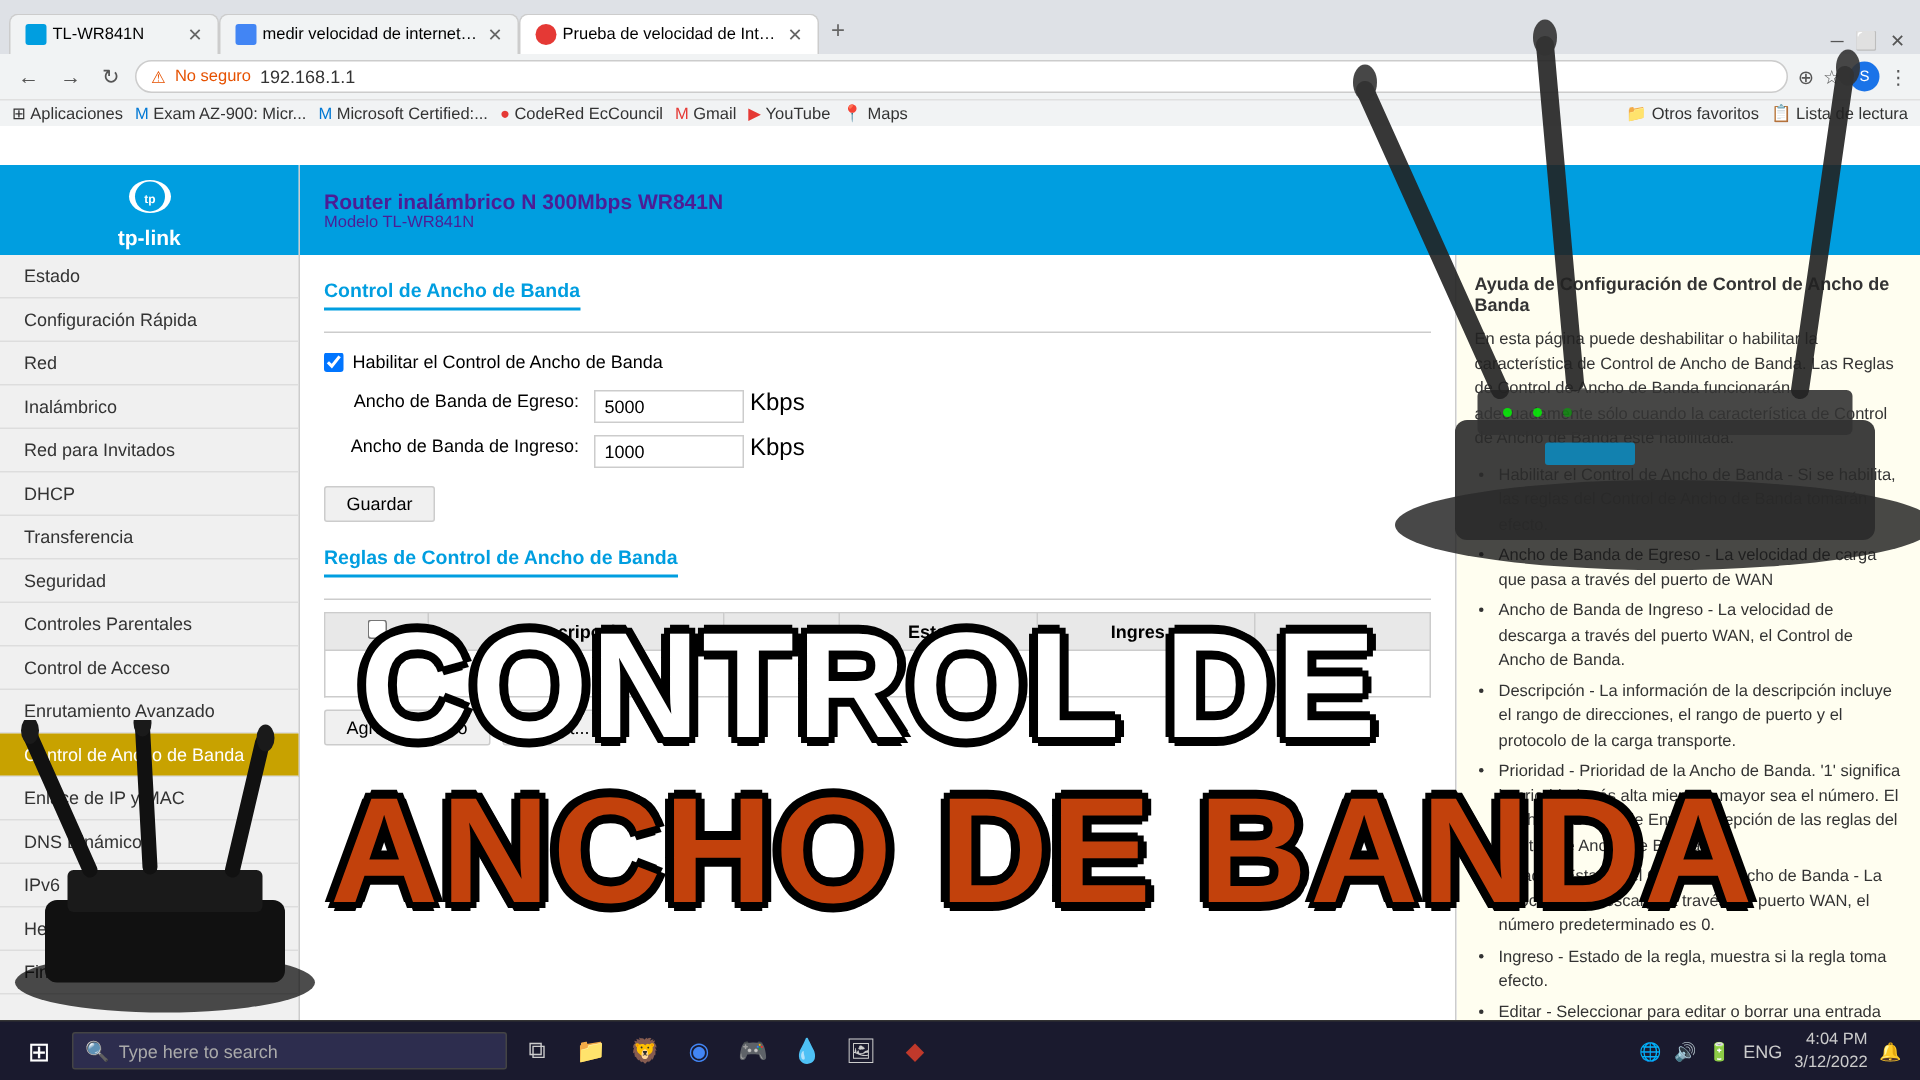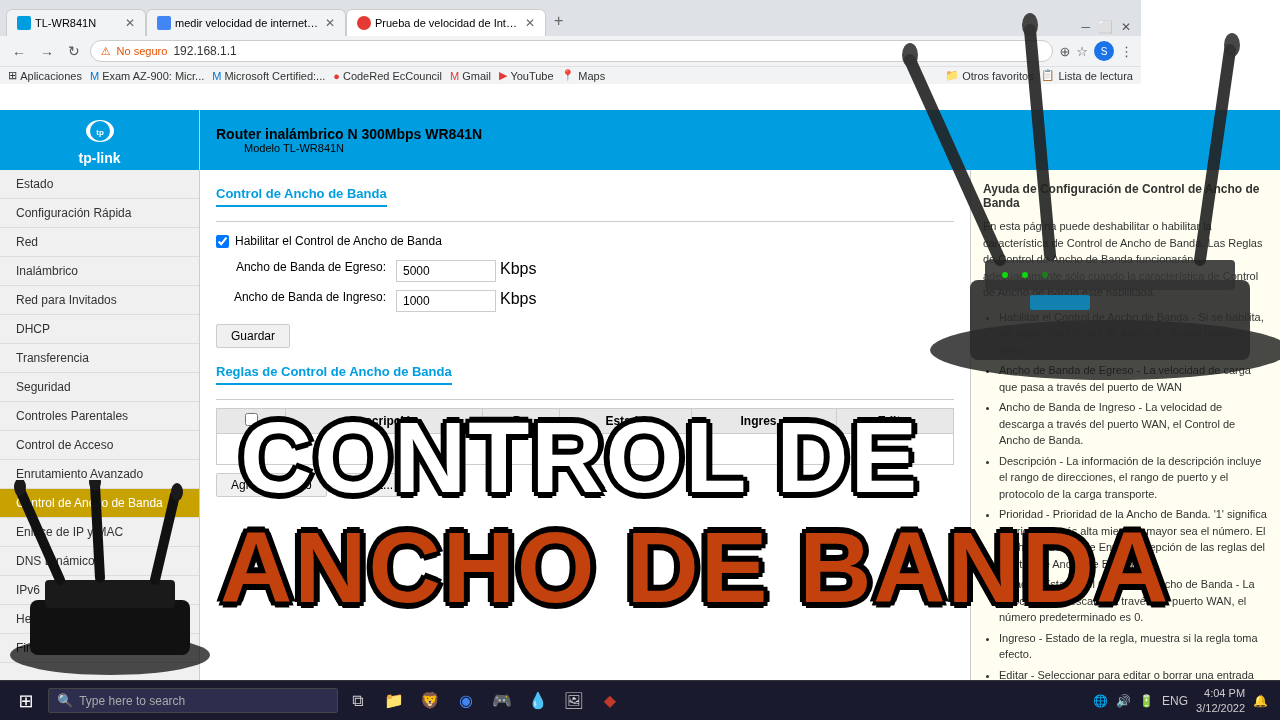--- a/index.html
+++ b/index.html
@@ -23,23 +23,23 @@
     
     .router-ui { display: flex; height: calc(720px - 110px); }
 
     
     .sidebar { width: 200px; background: #f0f0f0; border-right: 1px solid #ccc; flex-shrink: 0; }
     .sidebar-header { background: #009ee0; padding: 10px; display: flex; align-items: center; gap: 8px; height: 60px; flex-direction: column; }
     .logo-icon { width: 28px; height: 28px; background: white; border-radius: 50%; display: flex; align-items: center; justify-content: center; color: #009ee0; font-weight: bold; font-size: 10px; }
     .sidebar-menu { list-style: none; }
     .sidebar-menu li { padding: 7px 16px; cursor: pointer; border-bottom: 1px solid #ddd; color: #333; font-size: 12px; }
     .sidebar-menu li.active { background: #c8a200; color: white; }
-    .main-header { background: #009ee0; color: #000000; padding: 10px 16px; height: 60px; display: flex; flex-direction: column; justify-content: center; }
+    .main-header { background: #009ee0; color: #4c1d95; padding: 10px 16px; height: 60px; display: flex; flex-direction: column; justify-content: center; }
     .main-header h2 { font-size: 14px; font-weight: bold; }
-    .main-header p { font-size: 11px; margin-left: 28px; }
+    .main-header p { font-size: 11px; }
 
     .content-area { padding: 16px; }
     .section-title { color: #009ee0; font-size: 13px; font-weight: bold; border-bottom: 2px solid #009ee0; padding-bottom: 4px; margin-bottom: 12px; display: inline-block; }
 
     .form-row { display: flex; align-items: flex-start; margin-bottom: 8px; }
     .form-label { width: 180px; text-align: right; padding-right: 10px; font-size: 12px; }
     .form-input { padding: 3px 6px; border: 1px solid #ccc; font-size: 12px; width: 100px; }
     .form-unit { margin-left: 4px; font-size: 16px; }
 
     .checkbox-row { display: flex; align-items: center; gap: 6px; margin-bottom: 12px; font-size: 12px; }
@@ -77,21 +77,21 @@
     .search-icon { color: #999; font-size: 13px; }
     .search-text { color: #aaa; font-size: 12px; }
     .taskbar-icon { width: 32px; height: 32px; display: flex; align-items: center; justify-content: center; cursor: pointer; font-size: 16px; color: #ccc; }
     .taskbar-spacer { flex: 1; }
     .taskbar-tray { display: flex; align-items: center; gap: 8px; padding-right: 4px; }
     .tray-icon { font-size: 12px; color: #ccc; cursor: pointer; }
     .tray-time { color: #ccc; font-size: 11px; text-align: right; }
     .tray-time div { line-height: 1.3; }
 
     .page-wrapper { position: relative; width: 1280px; height: 720px; overflow: hidden; }
-    .browser-wrapper { position: absolute; top: 0; left: 0; width: 1141px; }
+    .browser-wrapper { position: absolute; top: 0; left: 0; width: 1280px; }
   </style>
 </head>
 <body>
 
 <div class="page-wrapper">
 
   <div class="browser-wrapper">
 
     <div class="tab-bar">
       <div class="tab">

